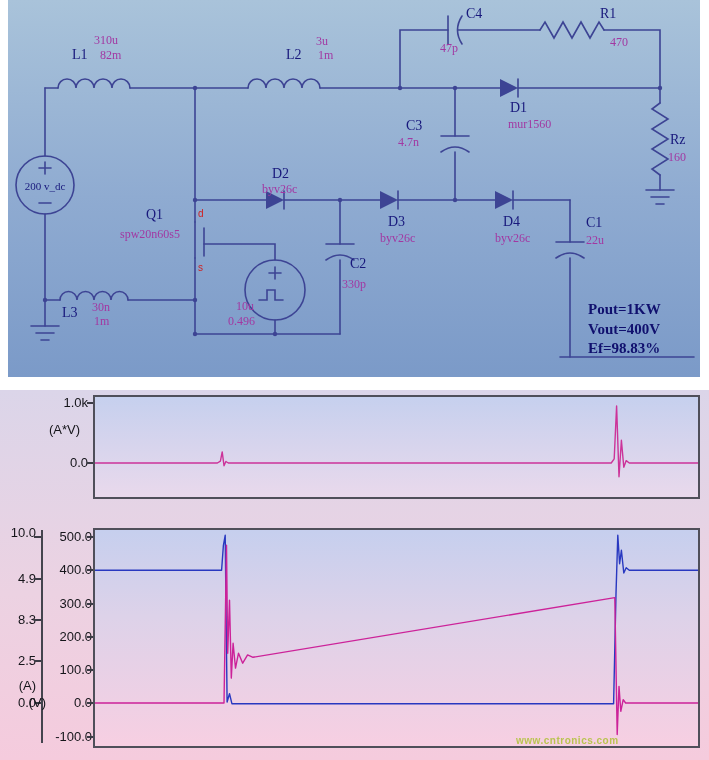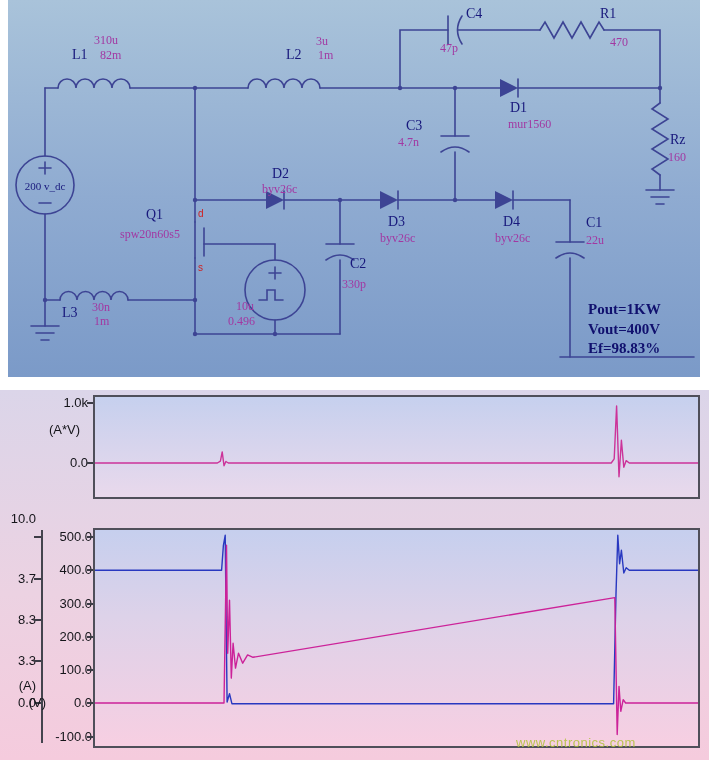--- a/index.html
+++ b/index.html
@@ -21,22 +21,22 @@
   .frame{position:absolute;box-sizing:border-box;border:2px solid #4f4f5a;}
   .p1{left:93px;top:5px;width:607px;height:104px;
       background:linear-gradient(180deg,#c6d0ee 0%,#e9d9ec 100%);}
   .p2{left:93px;top:138px;width:607px;height:220px;
       background:linear-gradient(180deg,#c6cfee 0%,#ddd2e9 40%,#f7cfe2 100%);}
   .frame svg{display:block;}
   .yl{position:absolute;height:18px;line-height:18px;font-size:13px;color:#15151a;
       text-align:right;white-space:nowrap;}
   .t{position:absolute;width:7px;height:2px;background:#3c3c46;}
   .ruler{position:absolute;left:41px;top:140px;width:2px;height:213px;background:#44444e;}
-  .watermark{position:absolute;left:516px;top:345px;width:190px;font-size:13px;
-             font-weight:normal;letter-spacing:0.5px;color:#b0c238;opacity:0.85;}
+  .watermark{position:absolute;left:516px;top:345px;width:190px;font-size:10px;
+             font-weight:bold;letter-spacing:0.5px;color:#b0c238;opacity:0.85;}
 </style>
 </head>
 <body>
 
 <div class="screen">
 
   <div class="schematic">
     <svg viewBox="0 0 692 377" width="692" height="377">
 
       <g class="w">
@@ -226,24 +226,24 @@
     <div class="yl" style="left:45px;top:64px;width:43px">0.0</div>
     <div class="t" style="left:87px;top:12px"></div>
     <div class="t" style="left:87px;top:72px"></div>
 
     <div class="frame p1">
       <svg viewBox="0 0 603 100" width="603" height="100">
           <polyline points="0.0,66.0 122.4,66.0 125.4,64.2 127.2,54.9 129.0,68.7 130.9,64.5 133.3,66.0 516.2,66.0 519.2,61.8 521.6,9.0 524.0,79.8 526.4,43.2 528.8,70.2 531.2,63.6 534.3,66.0 603.0,66.0" fill="none" stroke="#cc3399" stroke-width="1.4" stroke-linejoin="round"></polyline>
         </svg>
     </div>
 
-    <div class="yl" style="left:1px;top:120px;width:35px">10.0</div>
-    <div class="yl" style="left:1px;top:180px;width:35px">3.7</div>
+    <div class="yl" style="left:1px;top:134px;width:35px">10.0</div>
+    <div class="yl" style="left:1px;top:180px;width:35px">4.9</div>
     <div class="yl" style="left:1px;top:221px;width:35px">8.3</div>
-    <div class="yl" style="left:1px;top:262px;width:35px">3.3</div>
+    <div class="yl" style="left:1px;top:262px;width:35px">2.5</div>
     <div class="yl" style="left:1px;top:287px;width:35px">(A)</div>
     <div class="yl" style="left:1px;top:304px;width:35px">0.0</div>
     <div class="ruler"></div>
     <div class="t" style="left:34px;top:146px"></div>
     <div class="t" style="left:34px;top:188px"></div>
     <div class="t" style="left:34px;top:229px"></div>
     <div class="t" style="left:34px;top:270px"></div>
     <div class="t" style="left:34px;top:312px"></div>
 
     <div class="yl" style="left:49px;top:138px;width:43px">500.0</div>

